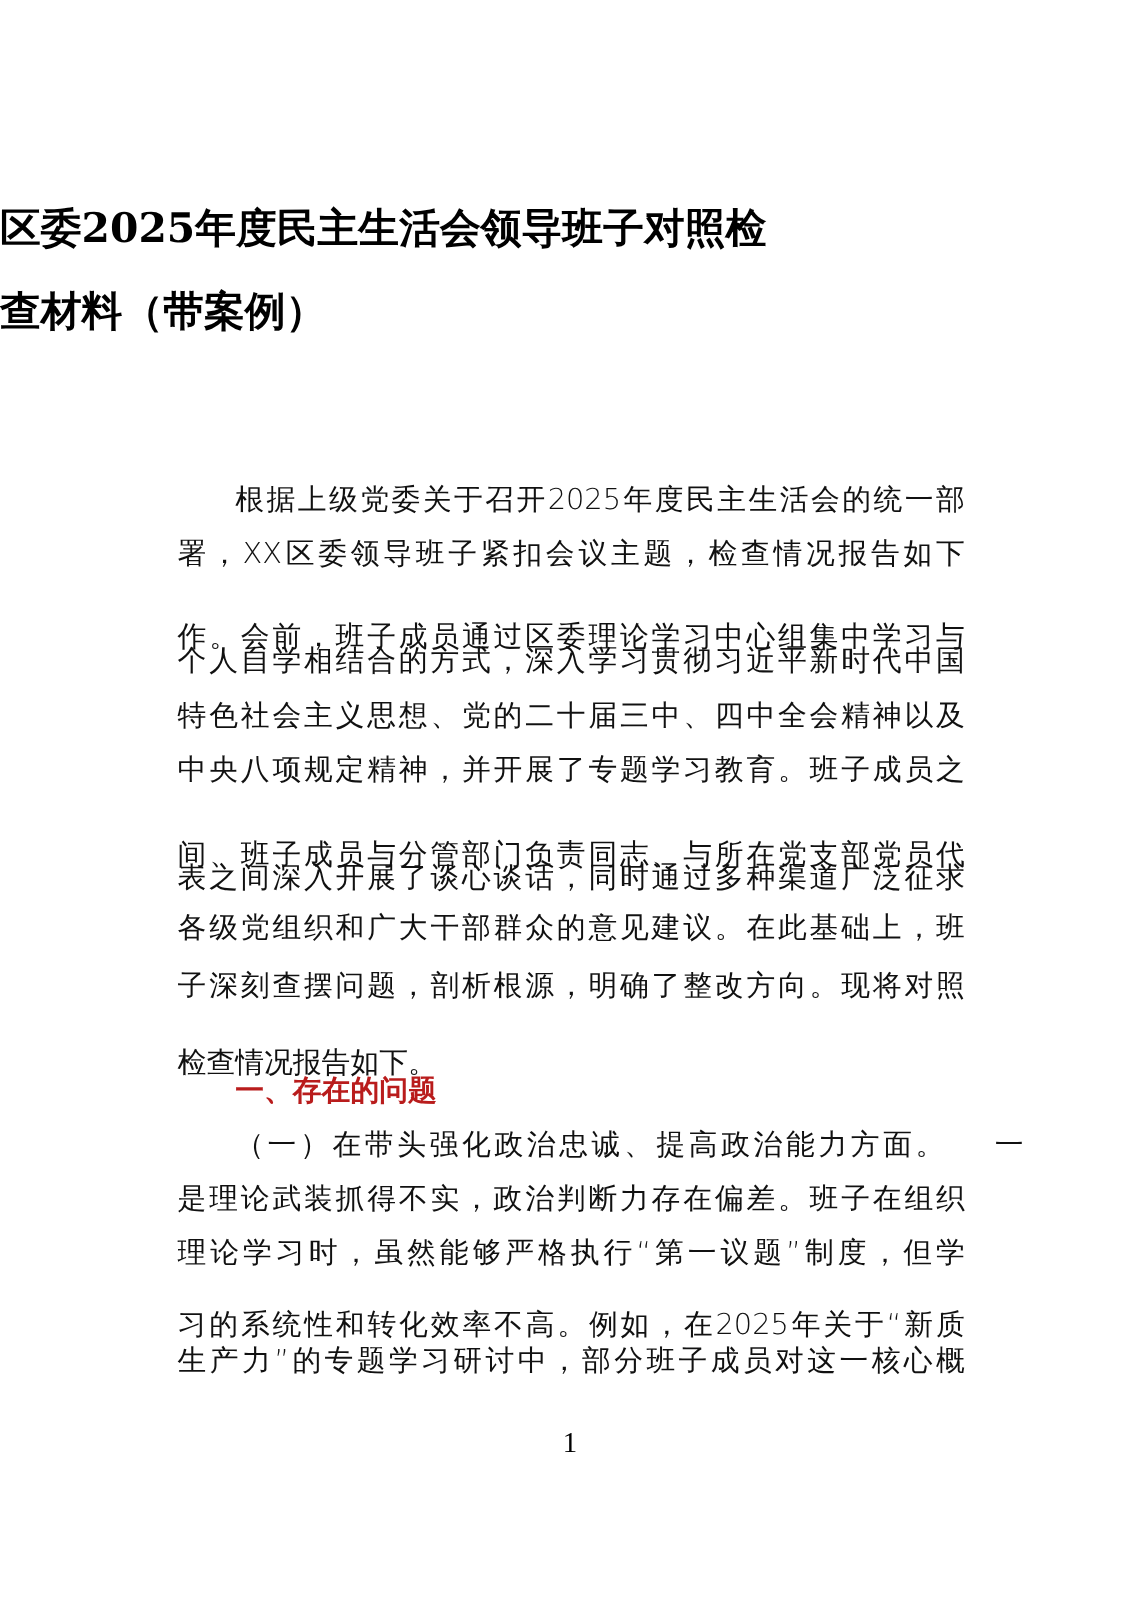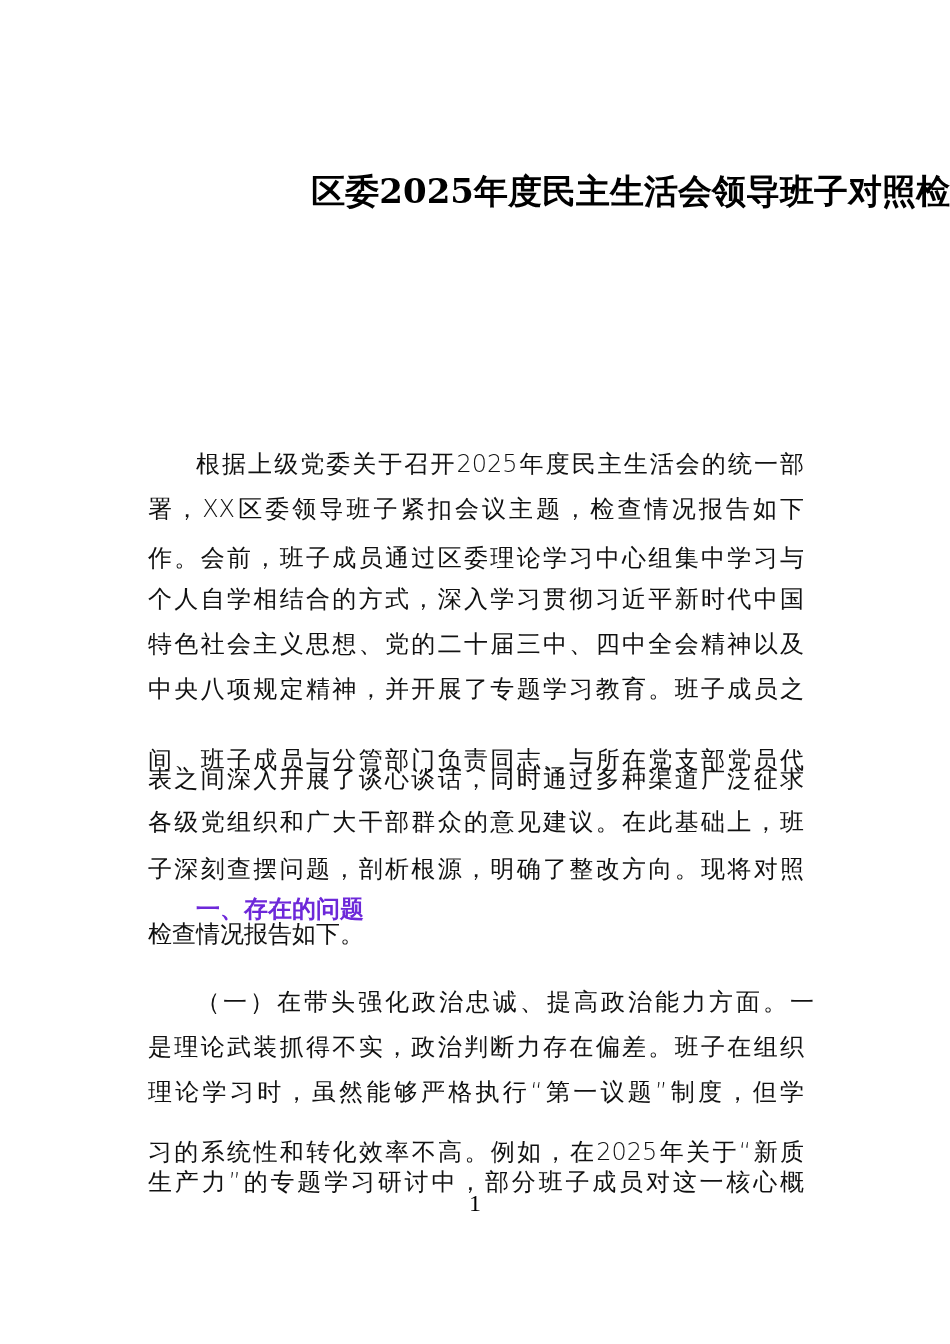--- a/index.html
+++ b/index.html
@@ -19,21 +19,21 @@
       position: absolute;
       left: 0; top: 0;
       width: 950px;
       height: 1344px;
       background: #ffffff;
     }
     .title {
       position: absolute;
       left: 0;
       width: 950px;
-      text-align: right;
+      text-align: left;
       font-family: "DejaVu Serif", "Liberation Serif", serif;
       font-weight: bold;
       font-size: 34px;
       line-height: 40px;
       letter-spacing: 0px;
       white-space: nowrap;
     }
     .title-line-1 { top: 171px; }
     .title-line-2 { top: 240px; }
 
@@ -43,34 +43,33 @@
       width: 656px;
       height: 40px;
       font-family: "DejaVu Sans", "Liberation Sans", sans-serif;
       font-weight: 300;
       font-size: 24px;
       line-height: 40px;
       white-space: nowrap;
       text-align-last: justify;
       text-align: justify;
       color: #111111;
-      margin-top: 48px;
     }
     .body-line.indent { left: 196px; width: 608px; }
     .body-line.last { text-align-last: left; }
     .heading-line {
       position: absolute;
       left: 196px;
       height: 40px;
       font-family: "DejaVu Sans", "Liberation Sans", sans-serif;
       font-weight: bold;
       font-size: 24px;
       line-height: 40px;
       white-space: nowrap;
-      color: #6d28d9;
+      color: #b91c1c;
     }
     .sub-heading {
       font-family: "DejaVu Serif", "Liberation Serif", serif;
       font-weight: bold;
     }
     .page-number {
       position: absolute;
       left: 0;
       width: 950px;
       top: 1188px;
@@ -79,39 +78,40 @@
       font-size: 24px;
       line-height: 30px;
     }
   </style>
 </head>
 <body>
 
 <div class="page">
 
   <div class="title title-line-1">区委2025年度民主生活会领导班子对照检</div>
+  <div class="title title-line-2">查材料（带案例）</div>
 
   <div>
     <div class="body-line indent" style="top:396px;">根据上级党委关于召开2025年度民主生活会的统一部</div>
     <div class="body-line" style="top:441px;">署，XX区委领导班子紧扣会议主题，检查情况报告如下</div>
-    <div class="body-line" style="top:490px;">作。会前，班子成员通过区委理论学习中心组集中学习与</div>
+    <div class="body-line" style="top:510px;">作。会前，班子成员通过区委理论学习中心组集中学习与</div>
     <div class="body-line" style="top:531px;font-family:Liberation Serif, serif;">个人自学相结合的方式，深入学习贯彻习近平新时代中国</div>
     <div class="body-line" style="top:576px;">特色社会主义思想、党的二十届三中、四中全会精神以及</div>
     <div class="body-line" style="top:621px;">中央八项规定精神，并开展了专题学习教育。班子成员之</div>
     <div class="body-line" style="top:692px;">间、班子成员与分管部门负责同志、与所在党支部党员代</div>
     <div class="body-line" style="top:711px;">表之间深入开展了谈心谈话，同时通过多种渠道广泛征求</div>
     <div class="body-line" style="top:756px;font-family:Liberation Mono, monospace;">各级党组织和广大干部群众的意见建议。在此基础上，班</div>
     <div class="body-line" style="top:801px;">子深刻查摆问题，剖析根源，明确了整改方向。现将对照</div>
     <div class="body-line last" style="top:866px;font-family:Liberation Serif, serif;">检查情况报告如下。</div>
   </div>
 
   <div class="heading-line" style="top:889px;">一、存在的问题</div>
 
   <div>
-    <div class="body-line indent" style="top:934px; display:flex; justify-content:space-between; text-align-last:auto;">
+    <div class="body-line indent" style="top:934px; display:flex; justify-content:space-between; text-align-last:auto;gap:39px;">
       <span class="sub-heading" style="font-family:'DejaVu Sans','Liberation Sans',sans-serif; font-weight:normal; letter-spacing:3px;">（一）在带头强化政治忠诚、提高政治能力方面。</span>
       <span>一</span>
     </div>
     <div class="body-line" style="top:979px;">是理论武装抓得不实，政治判断力存在偏差。班子在组织</div>
     <div class="body-line" style="top:1024px;">理论学习时，虽然能够严格执行“第一议题”制度，但学</div>
     <div class="body-line" style="top:1084px;">习的系统性和转化效率不高。例如，在2025年关于“新质</div>
     <div class="body-line" style="top:1114px;">生产力”的专题学习研讨中，部分班子成员对这一核心概</div>
   </div>
 
   <div class="page-number">1</div>

